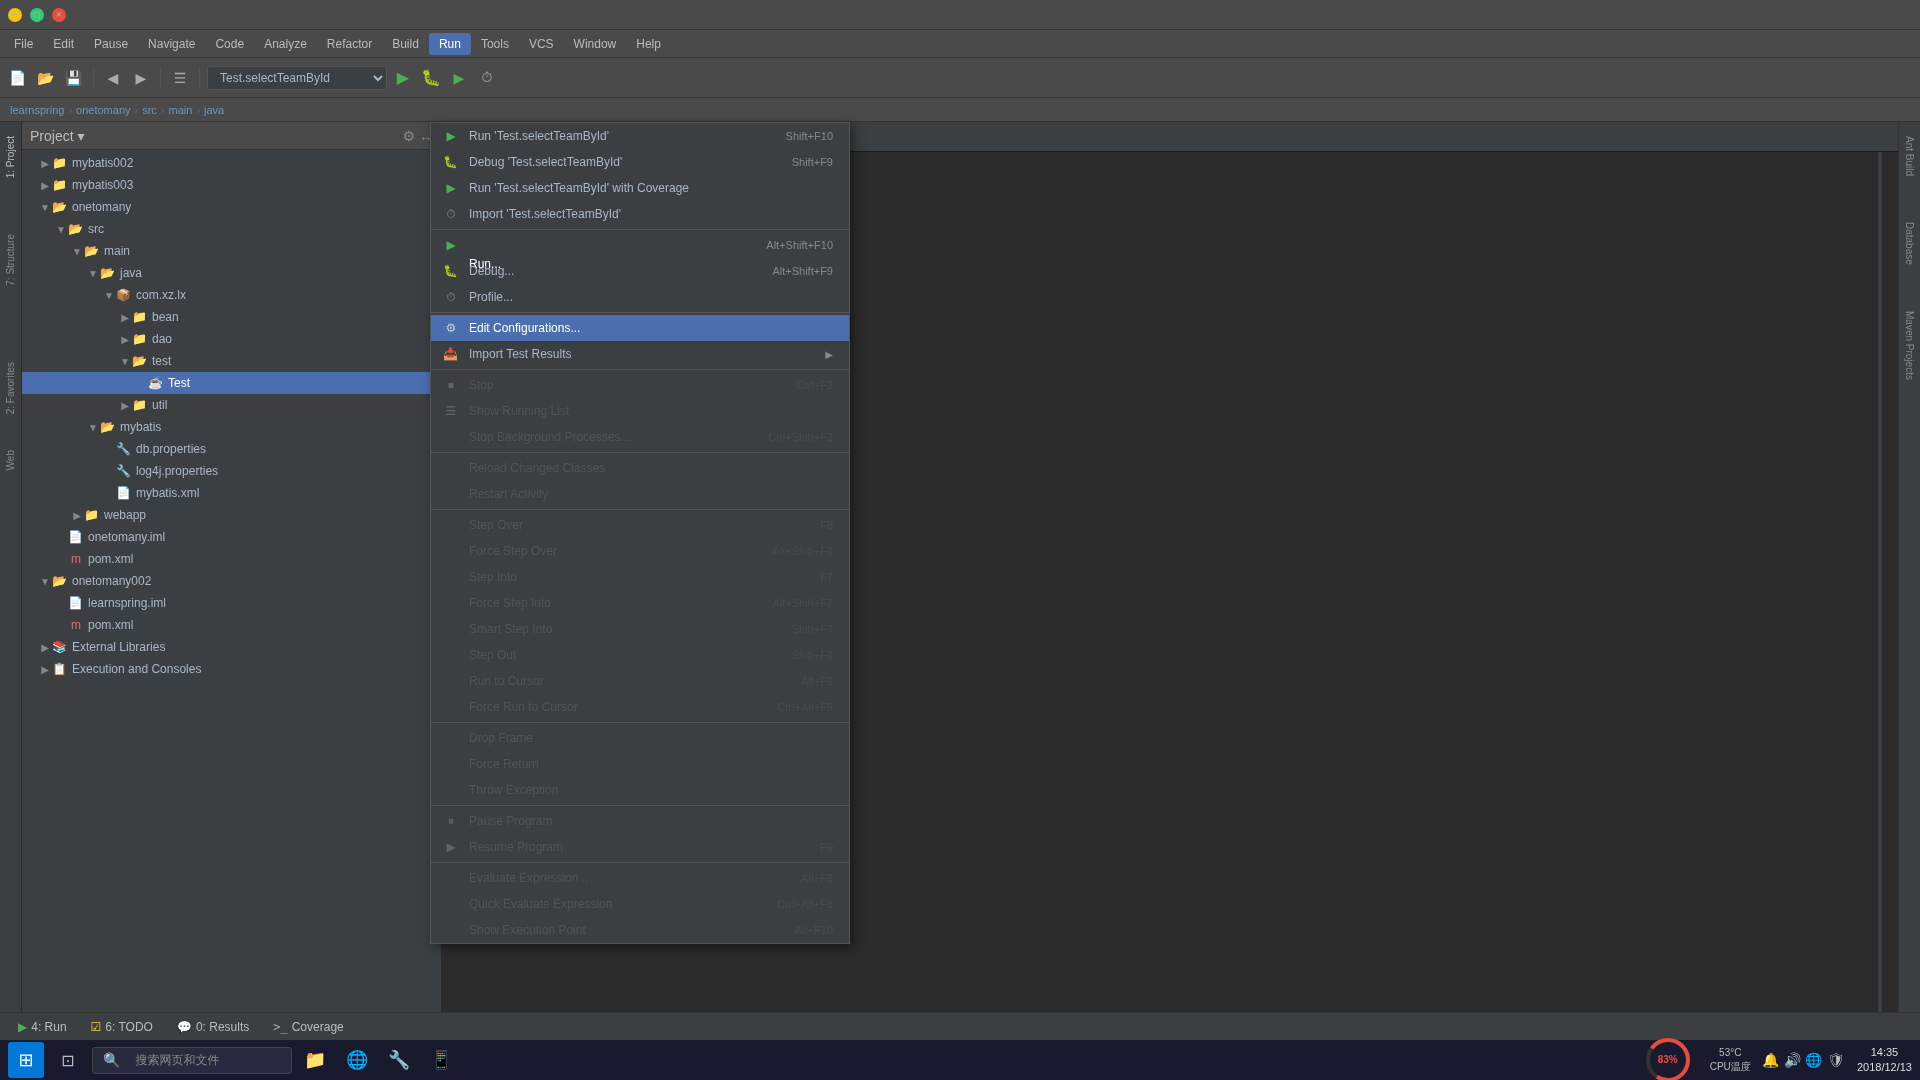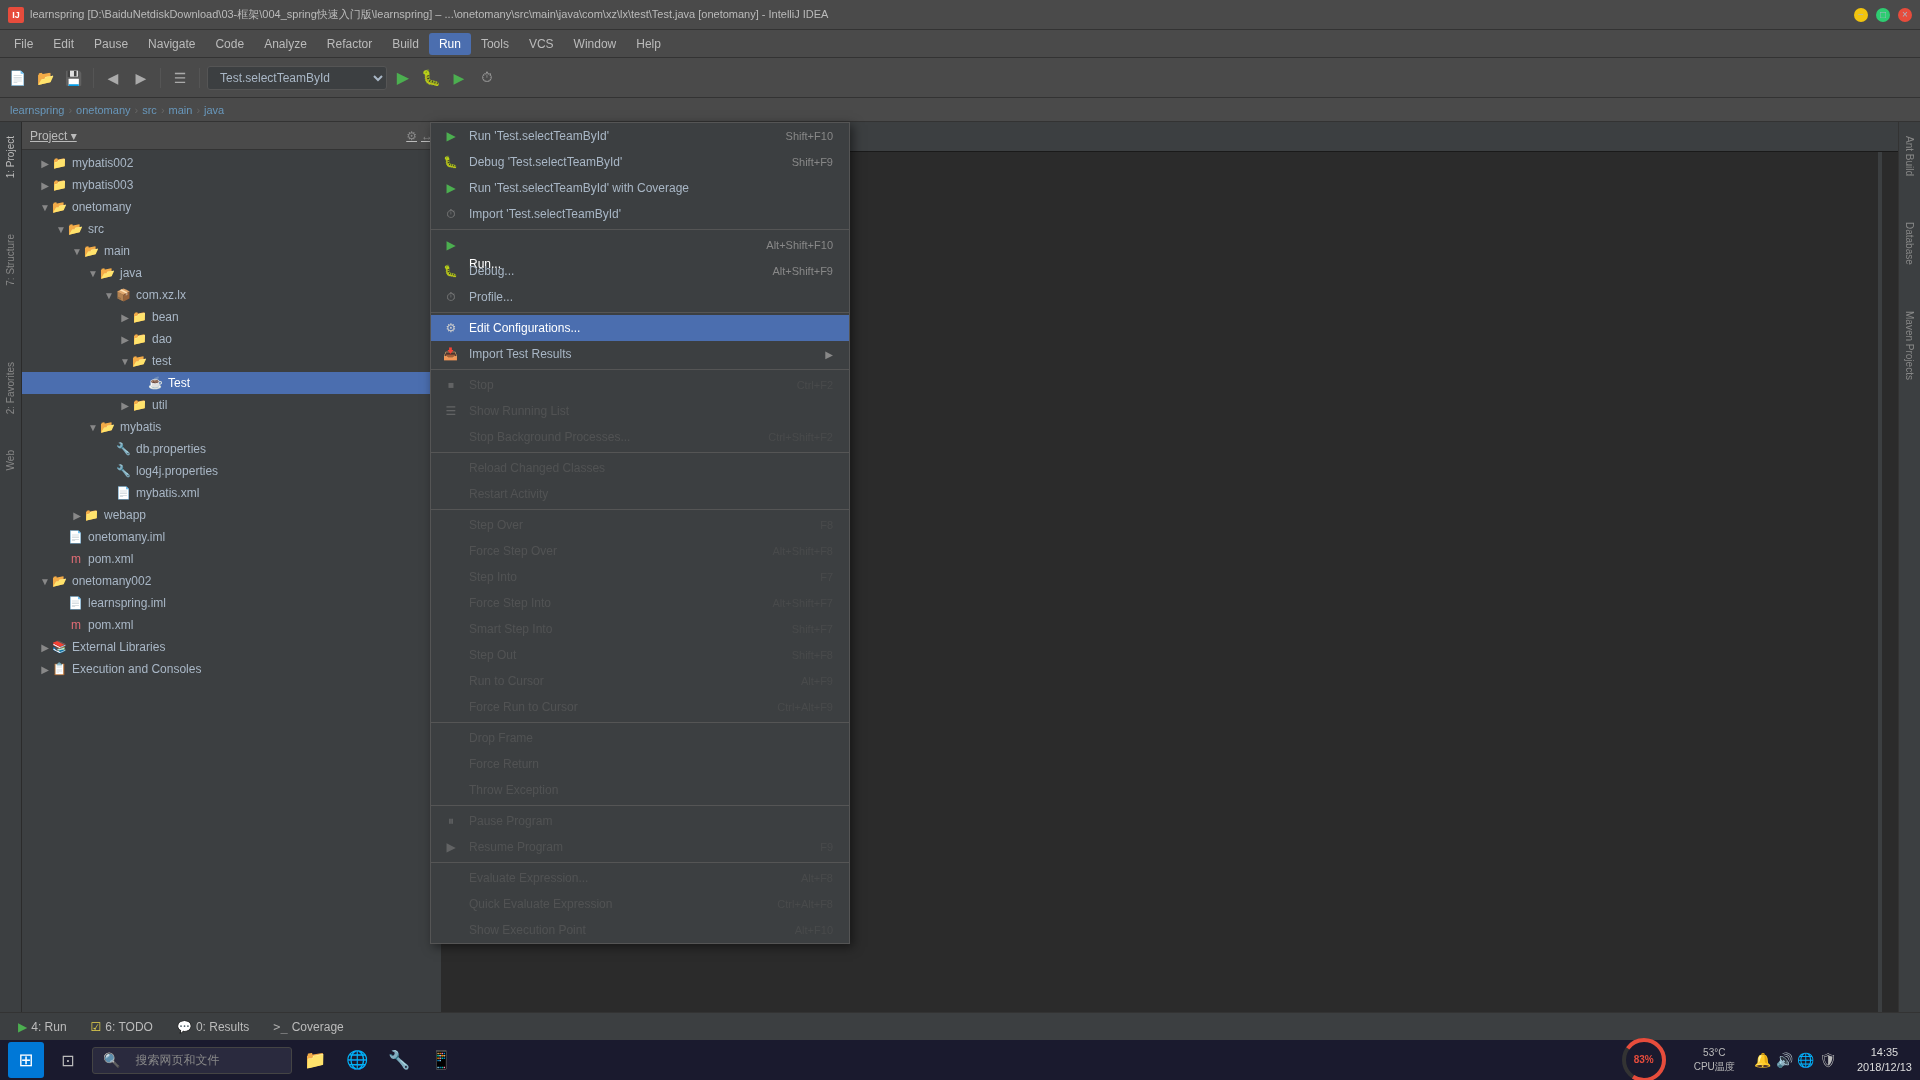--- a/index.html
+++ b/index.html
@@ -97,24 +97,20 @@
     
     #status-bar { width: 100%; height: 28px; background: #3d6185; display: flex; align-items: center; justify-content: space-between; padding: 0 10px; font-size: 12px; color: #ddd; }
 
     
     #taskbar { width: 100%; height: 40px; background: #1a1a2e; display: flex; align-items: center; justify-content: space-between; padding: 0 8px; position: fixed; bottom: 0; }
   </style>
 </head>
 <body>
 
 <div id="title-bar">
-  <div class="title-left">
-    <div class="app-icon">IJ</div>
-    <span style="font-size:11px; color:#bbb;">learnspring [D:\BaiduNetdiskDownload\03-框架\004_spring快速入门版\learnspring] – ...\onetomany\src\main\java\com\xz\lx\test\Test.java [onetomany] - IntelliJ IDEA</span>
-  </div>
   <div class="title-right">
     <div class="win-btn minimize">−</div>
     <div class="win-btn maximize">□</div>
     <div class="win-btn close">×</div>
   </div>
 </div>
 
 <div id="menu-bar">
   <div class="menu-item">File</div>
   <div class="menu-item">Edit</div>
@@ -165,21 +161,21 @@
 <div id="main-layout" style="display:flex; width:100%; height:calc(1080px - 30px - 28px - 40px - 24px - 40px - 28px); position:relative;">
 
   <div id="left-tabs" style="width:22px; background:#3c3f41; border-right:1px solid #2b2b2b; display:flex; flex-direction:column; align-items:center; padding-top:8px; gap:4px;">
     <div class="left-tab" style="writing-mode:vertical-rl; transform:rotate(180deg); font-size:10px; color:#bbb; padding:6px 2px; cursor:pointer;">1: Project</div>
     <div class="left-tab" style="writing-mode:vertical-rl; transform:rotate(180deg); font-size:10px; color:#888; padding:6px 2px; cursor:pointer; margin-top:40px;">7: Structure</div>
     <div class="left-tab" style="writing-mode:vertical-rl; transform:rotate(180deg); font-size:10px; color:#888; padding:6px 2px; cursor:pointer; margin-top:60px;">2: Favorites</div>
     <div class="left-tab" style="writing-mode:vertical-rl; transform:rotate(180deg); font-size:10px; color:#888; padding:6px 2px; cursor:pointer; margin-top:20px;">Web</div>
   </div>
 
   <div id="project-panel" style="width:420px; background:#3c3f41; border-right:1px solid #2b2b2b; display:flex; flex-direction:column;">
-    <div id="project-header" style="height:28px; background:#4a4a4a; display:flex; align-items:center; justify-content:space-between; padding:0 8px; border-bottom:1px solid #333; font-size:12px; color:#bbb;text-decoration:underline;">
+    <div id="project-header" style="height:28px; background:#4a4a4a; display:flex; align-items:center; justify-content:space-between; padding:0 8px; border-bottom:1px solid #333; font-size:14px; color:#bbb;">
       <span>Project ▾</span>
       <div style="display:flex; gap:4px;">
         <span style="cursor:pointer; color:#888;">⚙</span>
         <span style="cursor:pointer; color:#888;">↔</span>
       </div>
     </div>
     <div id="project-tree" style="flex:1; overflow-y:auto; padding:2px 0;">
 
       <div class="tree-item" style="--depth:1; padding-left:16px; height:22px; display:flex; align-items:center; cursor:pointer;">
         <span class="expand-icon" style="width:14px; font-size:10px; color:#888;">▶</span>
@@ -587,21 +583,21 @@
     <div style="width:36px; height:36px; display:flex; align-items:center; justify-content:center; cursor:pointer; color:#bbb; font-size:16px;">⊡</div>
     <div style="display:flex; align-items:center; background:#2a2a3e; border:1px solid #444; border-radius:3px; padding:4px 10px; width:200px; gap:6px; cursor:pointer;">
       <span style="color:#888; font-size:14px;">🔍</span>
       <span style="color:#888; font-size:12px;margin-left:9px;">搜索网页和文件</span>
     </div>
     <div style="width:36px; height:36px; display:flex; align-items:center; justify-content:center; cursor:pointer; color:#f0c040; font-size:18px;">📁</div>
     <div style="width:36px; height:36px; display:flex; align-items:center; justify-content:center; cursor:pointer; font-size:18px;">🌐</div>
     <div style="width:36px; height:36px; display:flex; align-items:center; justify-content:center; cursor:pointer; font-size:18px;">🔧</div>
     <div style="width:36px; height:36px; display:flex; align-items:center; justify-content:center; cursor:pointer; font-size:18px;">📱</div>
   </div>
-  <div style="display:flex; align-items:center; gap:20px;">
+  <div style="display:flex; align-items:center; gap:12px;">
     <div style="position:relative; width:60px; height:36px; display:flex; align-items:center; justify-content:center;">
       <svg width="50" height="50" viewBox="0 0 50 50" style="position:absolute;">
         <circle cx="25" cy="25" r="20" fill="none" stroke="#333" stroke-width="4"></circle>
         <circle cx="25" cy="25" r="20" fill="none" stroke="#e74c3c" stroke-width="4" stroke-dasharray="105 32" stroke-dashoffset="31" transform="rotate(-90 25 25)"></circle>
       </svg>
       <div style="position:relative; font-size:10px; color:#e74c3c; font-weight:bold; text-align:center; line-height:1;">
         <span>83</span><span>%</span>
       </div>
     </div>
     <div style="font-size:10px; color:#bbb; text-align:center; line-height:1.4;">

